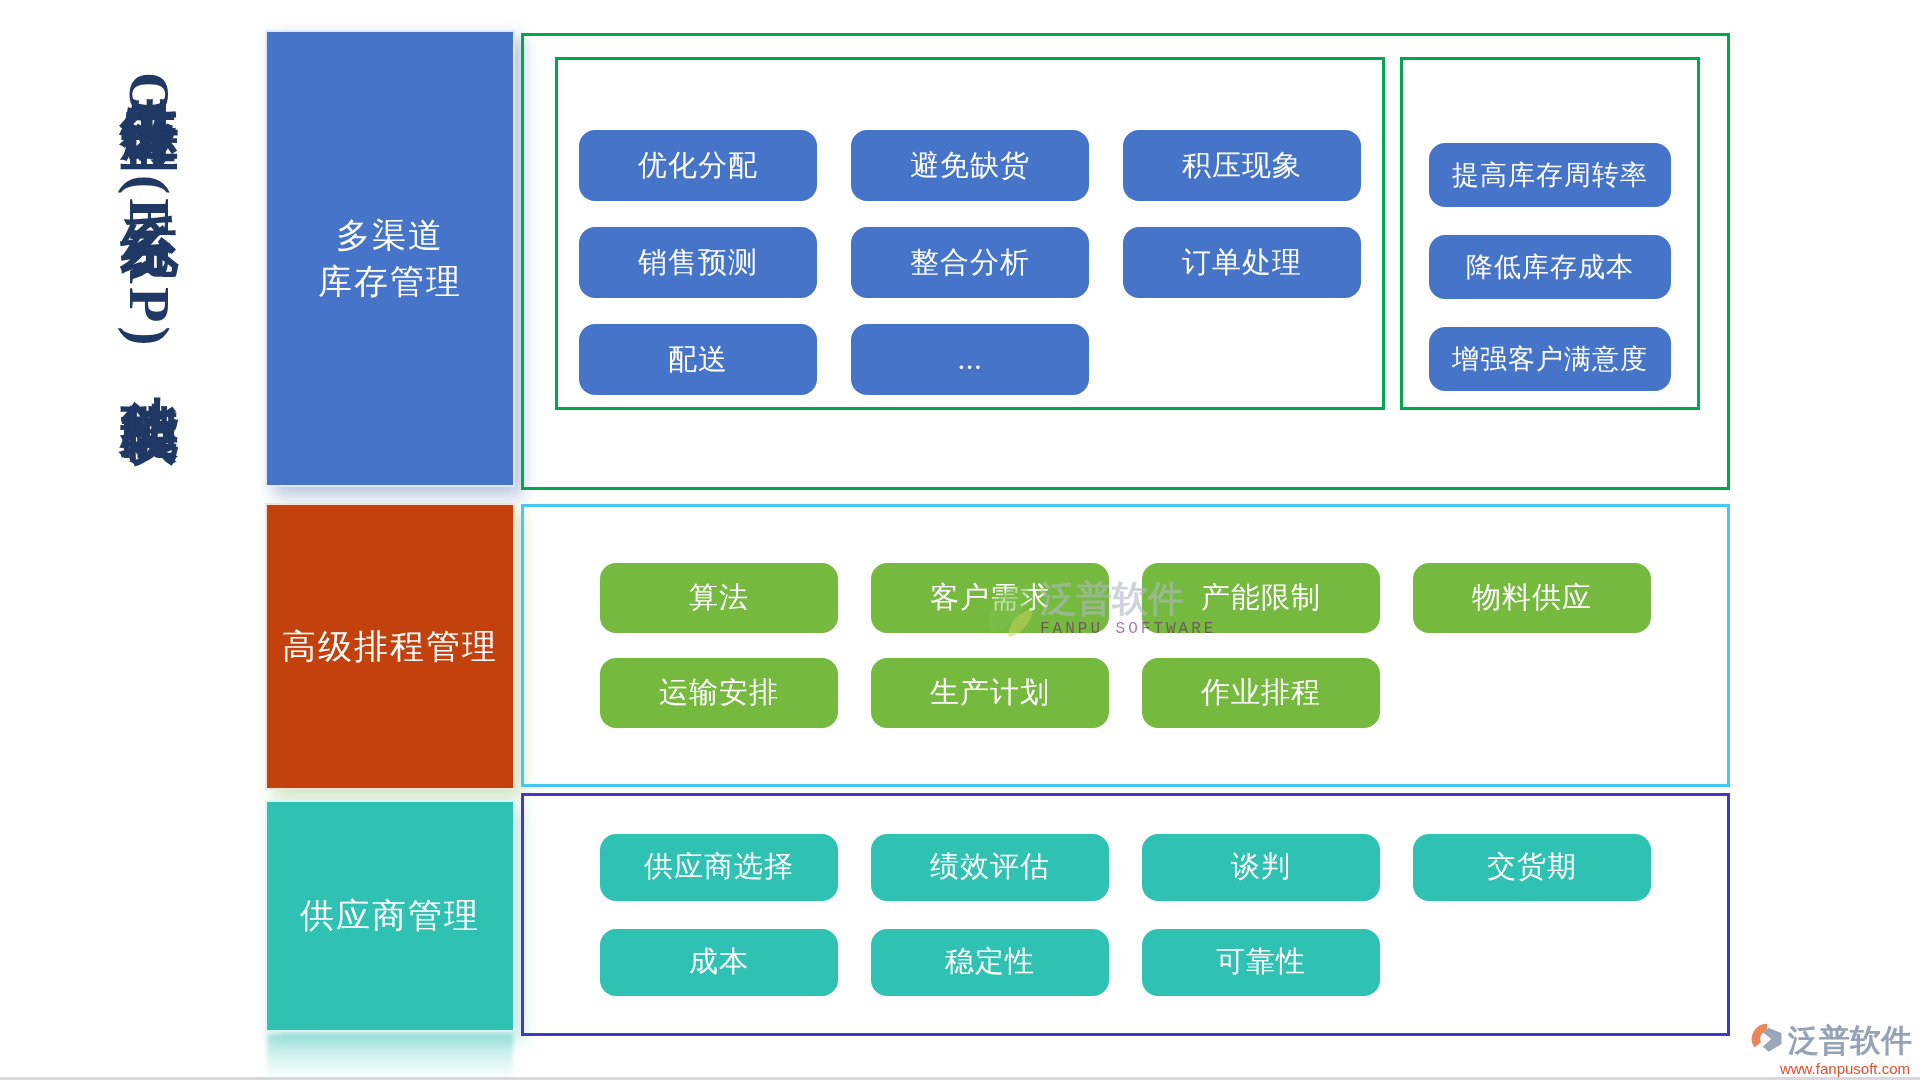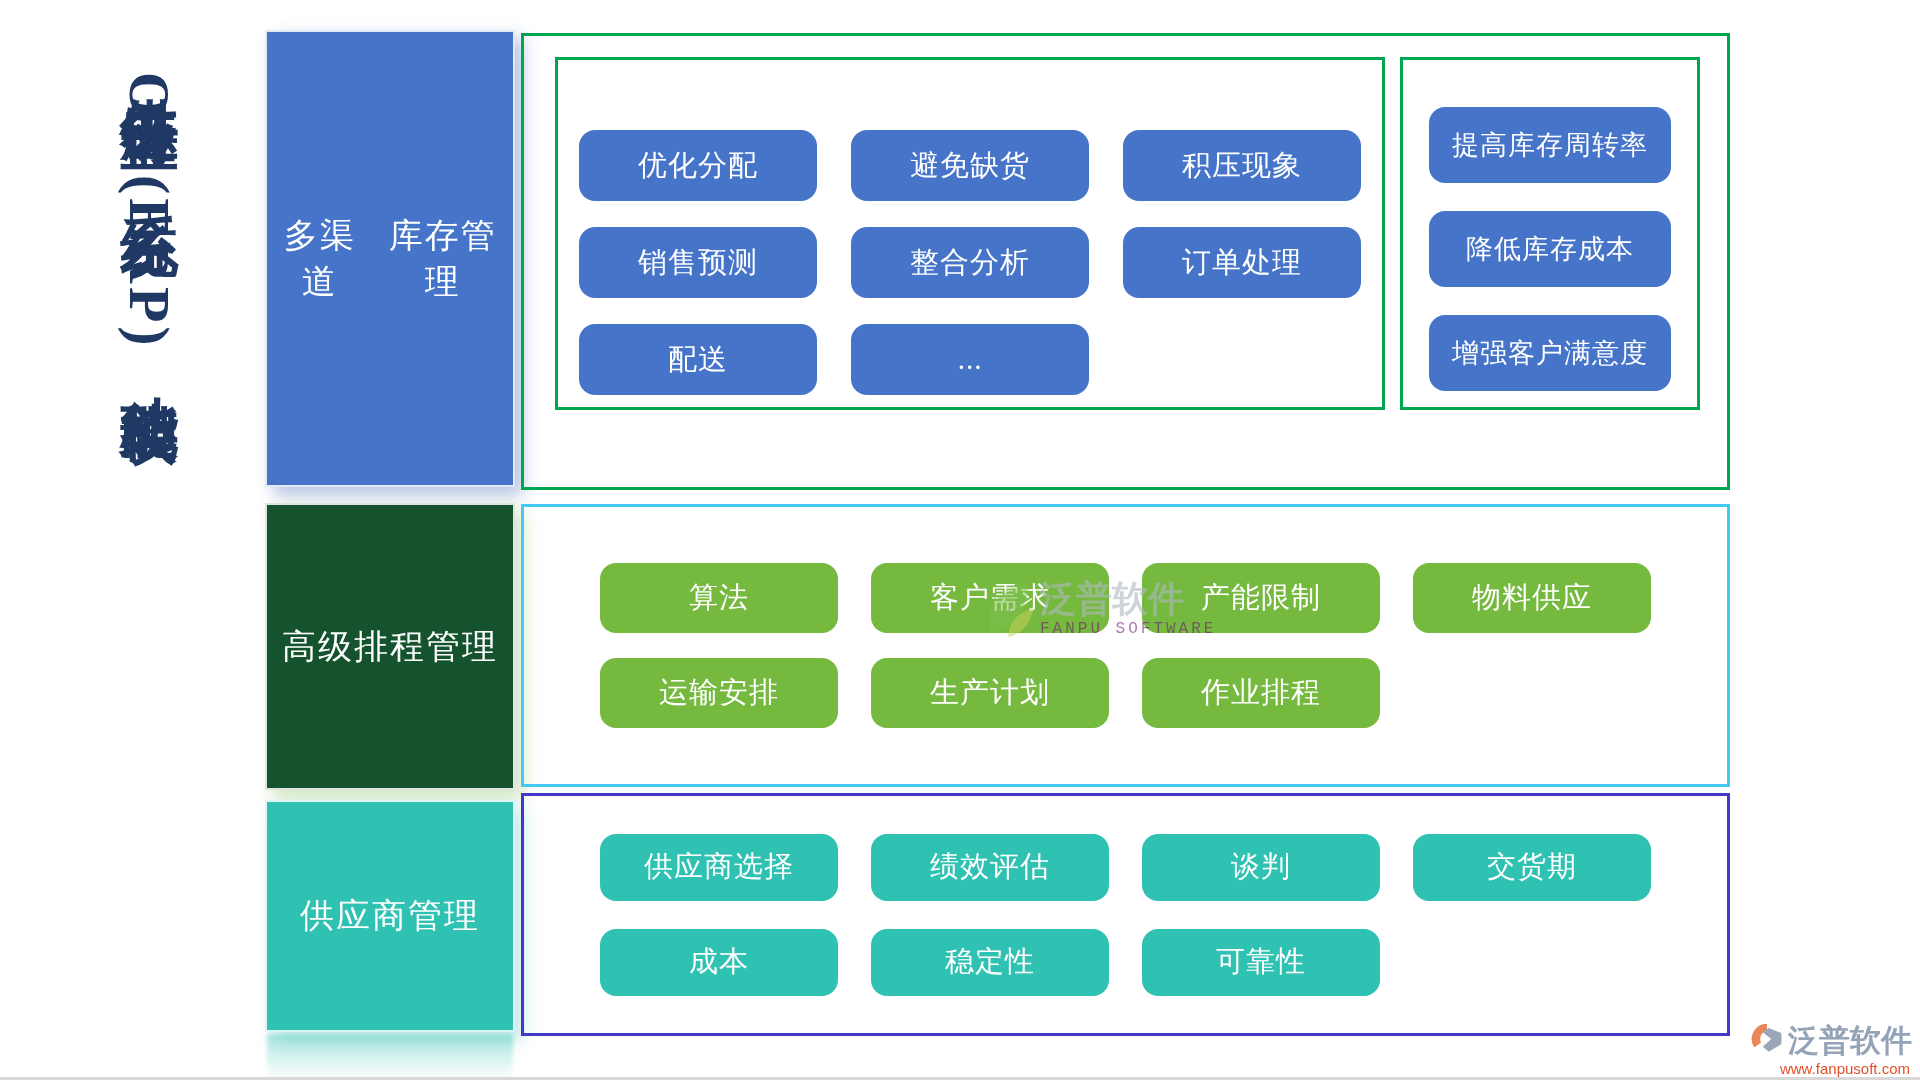--- a/index.html
+++ b/index.html
@@ -12,26 +12,26 @@
   .v-title {
     position:absolute; left:110px; top:52px; height:958px;
     writing-mode:vertical-rl; text-orientation:mixed;
     font-size:58px; font-weight:bold; color:#1F3864; letter-spacing:4px;
     display:flex; align-items:center;
   }
 
   
   .hdr {
     position:absolute; left:265px; width:250px; box-sizing:border-box;
-    color:#ffffff; display:flex; flex-direction:row; align-items:center;
+    color:#ffffff; display:flex; flex-direction:column; align-items:center;
     justify-content:center; text-align:center; font-size:34px; letter-spacing:2px;
     border:2px solid rgba(255,255,255,.85);
   }
   .hdr1 { top:30px;  height:457px; background:#4574C9; box-shadow:8px 8px 16px rgba(91,125,189,.45); }
-  .hdr2 { top:503px; height:287px; background:#14532d; box-shadow:8px 8px 16px rgba(140,190,100,.40); }
+  .hdr2 { top:503px; height:287px; background:#c2410c; box-shadow:8px 8px 16px rgba(140,190,100,.40); }
   .hdr3 { top:800px; height:232px; background:#2FC2B2; box-shadow:8px 8px 16px rgba(80,190,180,.35); }
   .hdr3::after {
     content:""; position:absolute; top:calc(100% + 4px); left:0; right:0; height:46px;
     background:linear-gradient(to bottom, rgba(47,194,178,.40), rgba(47,194,178,0));
     filter:blur(2px);
   }
   .hdr .line { display:block; line-height:1.35; }
 
   
   .cbox { position:absolute; left:521px; width:1209px; box-sizing:border-box; }
@@ -45,21 +45,21 @@
     left:31px; width:830px;
     display:grid; grid-template-columns:repeat(3,238px); grid-auto-rows:71px;
     column-gap:34px; row-gap:26px; justify-content:center; align-content:end;
     padding-bottom:12px; box-sizing:border-box;
   }
   .outcome-box {
     left:876px; width:300px;
     display:flex; flex-direction:column; align-items:center; justify-content:flex-end;
     gap:28px; padding-bottom:16px; box-sizing:border-box;
   }
-  .outcome-box .btn { width:242px; height:76px; font-size:27px; }
+  .outcome-box .btn { width:242px; height:64px; font-size:27px; }
 
   
   .grid4 {
     height:100%; display:grid; grid-template-columns:repeat(4,238px);
     column-gap:33px; justify-content:center; align-content:center;
   }
   .grid4.g2 { grid-auto-rows:70px; row-gap:25px; }
   .grid4.g3 { grid-auto-rows:67px; row-gap:28px; }
 
   

